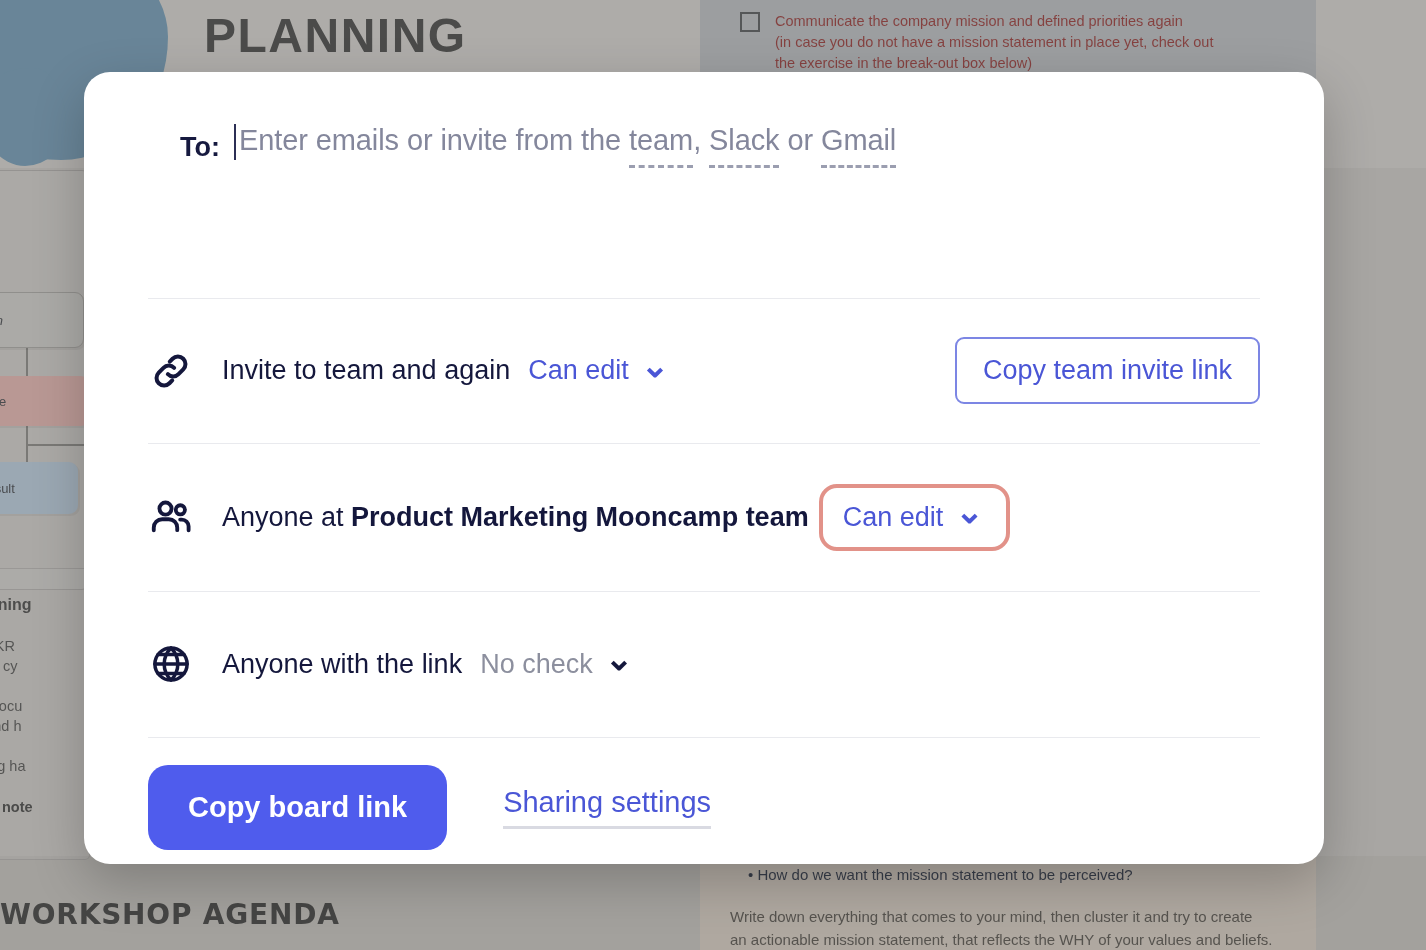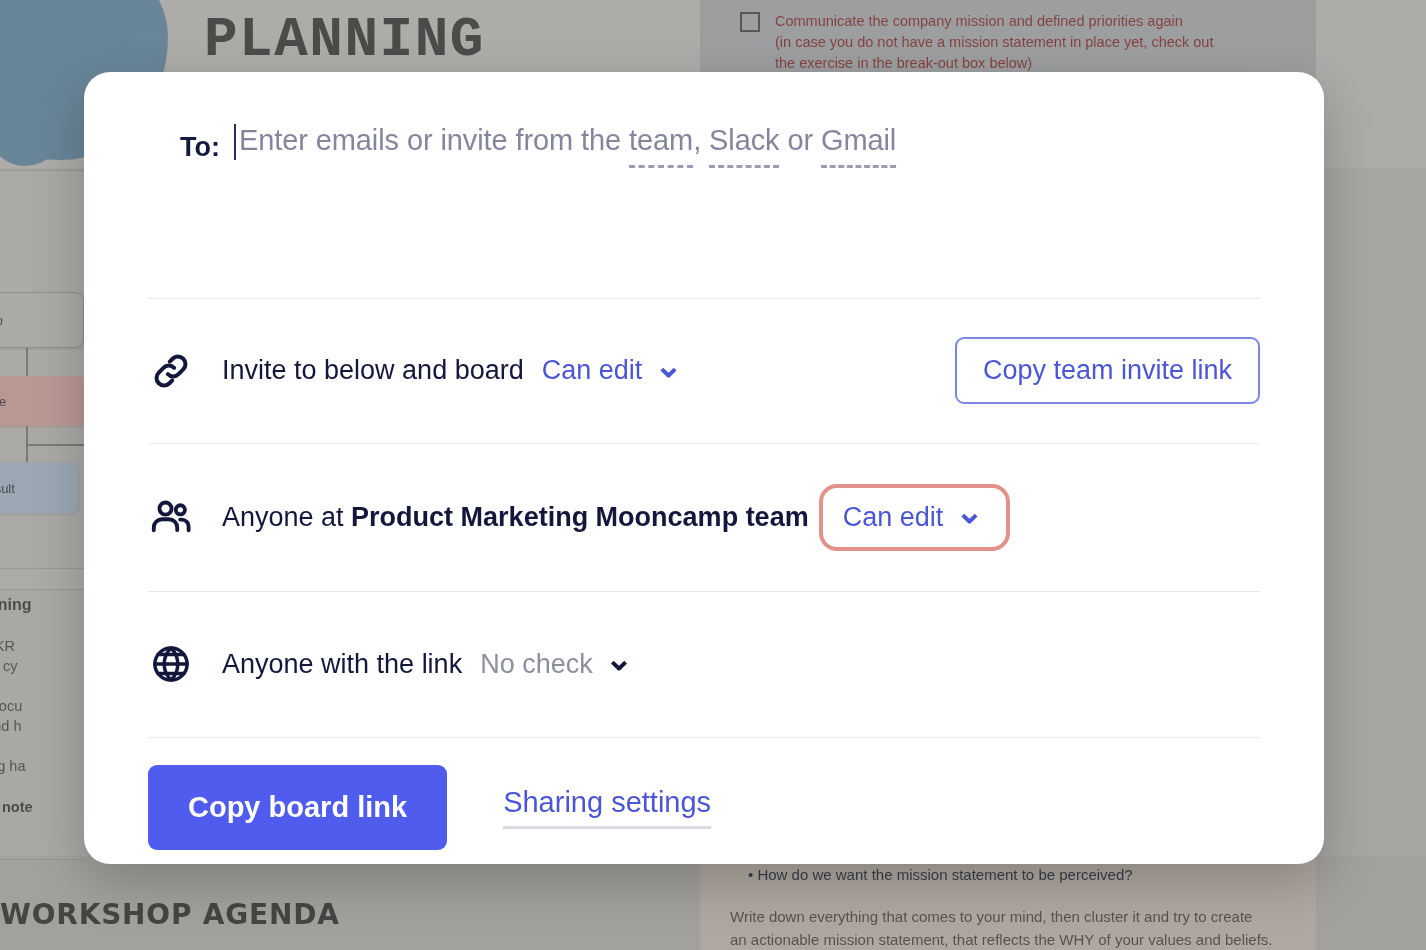--- a/index.html
+++ b/index.html
@@ -45,23 +45,23 @@
   }
   .blob-tail {
     position: absolute; left: 44px; top: 128px;
     width: 86px; height: 98px;
     background: #4e7b99;
     border-radius: 60% 40% 50% 55% / 40% 60% 45% 60%;
   }
 
   .hdr-planning {
     position: absolute; left: 204px; top: 8px;
-    font-size: 56px; font-weight: 700; letter-spacing: 1.5px;
+    font-size: 48px; font-weight: 700; letter-spacing: 1.5px;
     color: #2b2b2b;
-    font-family: Liberation Mono, monospace;
+    font-family: Liberation Sans, sans-serif;
   }
   .hdr-agenda {
     position: absolute; left: 0px; top: 898px;
     font-size: 28px; font-weight: 700; letter-spacing: .8px;
     color: #232323;
     font-family: "DejaVu Sans", sans-serif;
   }
 
   
   .bg-card-tr {
@@ -284,21 +284,21 @@
 
   
   .footer {
     position: absolute; left: 64px; top: 693px;
     display: flex; align-items: center;
   }
   .btn-primary {
     background: #4f5ced;
     color: #ffffff;
     border: none;
-    border-radius: 9px;
+    border-radius: 20px;
     font-size: 29px; font-weight: 700;
     font-family: "Liberation Sans", sans-serif;
     padding: 26px 40px;
     cursor: pointer;
     white-space: nowrap;
   }
   .link-settings {
     margin-left: 56px;
     font-size: 29px;
     color: #4a56d6;
@@ -375,21 +375,21 @@
 
     <div class="divider d1"></div>
 
     <div class="share-row r1">
       <span class="row-icon">
         <svg width="42" height="42" viewBox="0 0 24 24" fill="none" stroke="currentColor" stroke-width="2.3" stroke-linecap="round" stroke-linejoin="round">
           <path d="M10.2 13.8a4.2 4.2 0 0 0 6.1 0l2.7-2.7a4.3 4.3 0 0 0-6.1-6.1l-1.6 1.6"></path>
           <path d="M13.8 10.2a4.2 4.2 0 0 0-6.1 0L5 12.9a4.3 4.3 0 0 0 6.1 6.1l1.6-1.6"></path>
         </svg>
       </span>
-      <span class="row-label">Invite to below and board</span>
+      <span class="row-label">Invite to team and again</span>
       <span class="perm blue-chev">
         <span>Can edit</span>
         <span class="chev" style="font-size: 34px; line-height: 0.45; position: relative; top: -5px; font-weight: 700;">⌄</span>
       </span>
       <span class="spacer"></span>
       <button class="btn-outline">Copy team invite link</button>
     </div>
 
     <div class="divider d2"></div>
 

